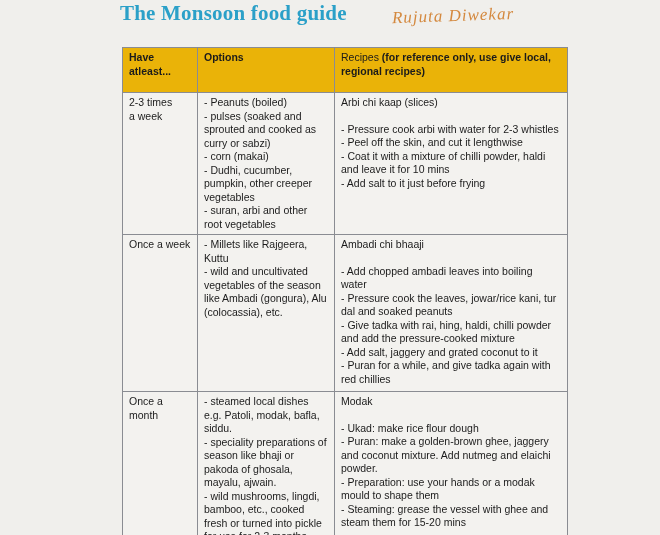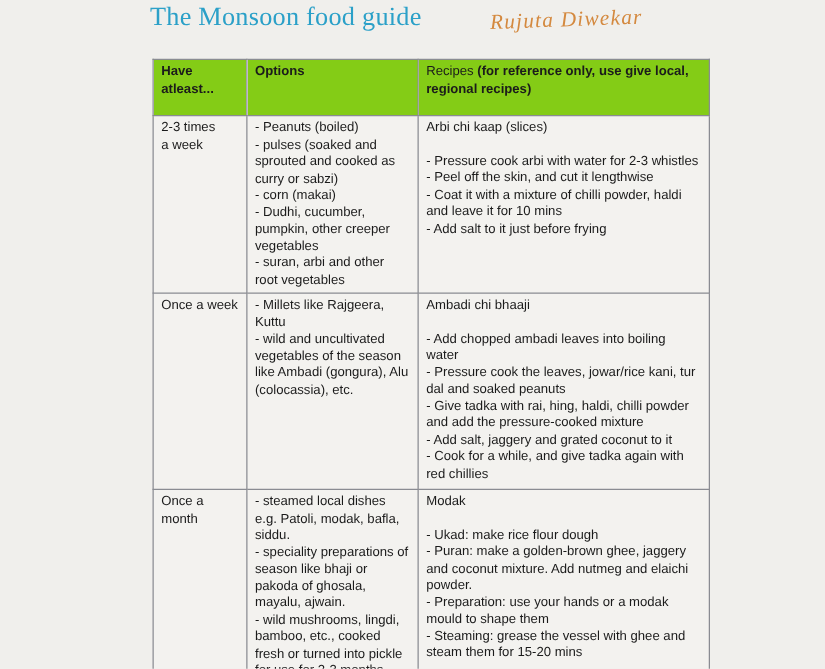--- a/index.html
+++ b/index.html
@@ -13,21 +13,21 @@
     font-family: "Liberation Sans", sans-serif;
     position: relative;
     overflow: hidden;
   }
   .page-title {
     position: absolute;
     left: 120px;
     top: 1px;
     margin: 0;
     font-family: "Liberation Serif", serif;
-    font-weight: normal;
+    font-weight: bold;
     font-size: 21px;
     color: #2ba0c8;
     letter-spacing: 0.2px;
   }
   .signature {
     position: absolute;
     left: 392px;
     top: 6px;
     font-family: "Liberation Serif", serif;
     font-style: italic;
@@ -50,21 +50,21 @@
     border: 1px solid #8a8c92;
     vertical-align: top;
     padding: 3px 6px 3px 6px;
     font-size: 10.5px;
     line-height: 13.5px;
     color: #1b1b1b;
     overflow: hidden;
     text-align: left;
   }
   table.guide th {
-    background: #84cc16;
+    background: #eab308;
     font-weight: bold;
     height: 38px;
     margin-left: 33px;
   }
   th.recipes-header { font-weight: normal; }
   th.recipes-header .bold-part { font-weight: normal; }
   td.freq-cell { white-space: pre-line; }
   tr.row-1 td { height: 134px; }
   tr.row-2 td { height: 150px; margin-left: 20px; }
   tr.row-3 td { height: 125px; }
@@ -114,21 +114,21 @@
       <td>
         <div class="option-item">- Millets like Rajgeera, Kuttu</div>
         <div class="option-item">- wild and uncultivated vegetables of the season like Ambadi (gongura), Alu (colocassia), etc.</div>
       </td>
       <td>
         <div class="recipe-title">Ambadi chi bhaaji</div>
         <div class="recipe-step">- Add chopped ambadi leaves into boiling water</div>
         <div class="recipe-step">- Pressure cook the leaves, jowar/rice kani, tur dal and soaked peanuts</div>
         <div class="recipe-step">- Give tadka with rai, hing, haldi, chilli powder and add the pressure-cooked mixture</div>
         <div class="recipe-step">- Add salt, jaggery and grated coconut to it</div>
-        <div class="recipe-step">- Cook for a while, and give tadka again with red chillies</div>
+        <div class="recipe-step">- Puran for a while, and give tadka again with red chillies</div>
       </td>
     </tr>
     <tr class="row-3">
       <td class="freq-cell">Once a month</td>
       <td>
         <div class="option-item">- steamed local dishes e.g. Patoli, modak, bafla, siddu.</div>
         <div class="option-item">- speciality preparations of season like bhaji or pakoda of ghosala, mayalu, ajwain.</div>
         <div class="option-item">- wild mushrooms, lingdi, bamboo, etc., cooked fresh or turned into pickle for use for 2-3 months.</div>
       </td>
       <td>

